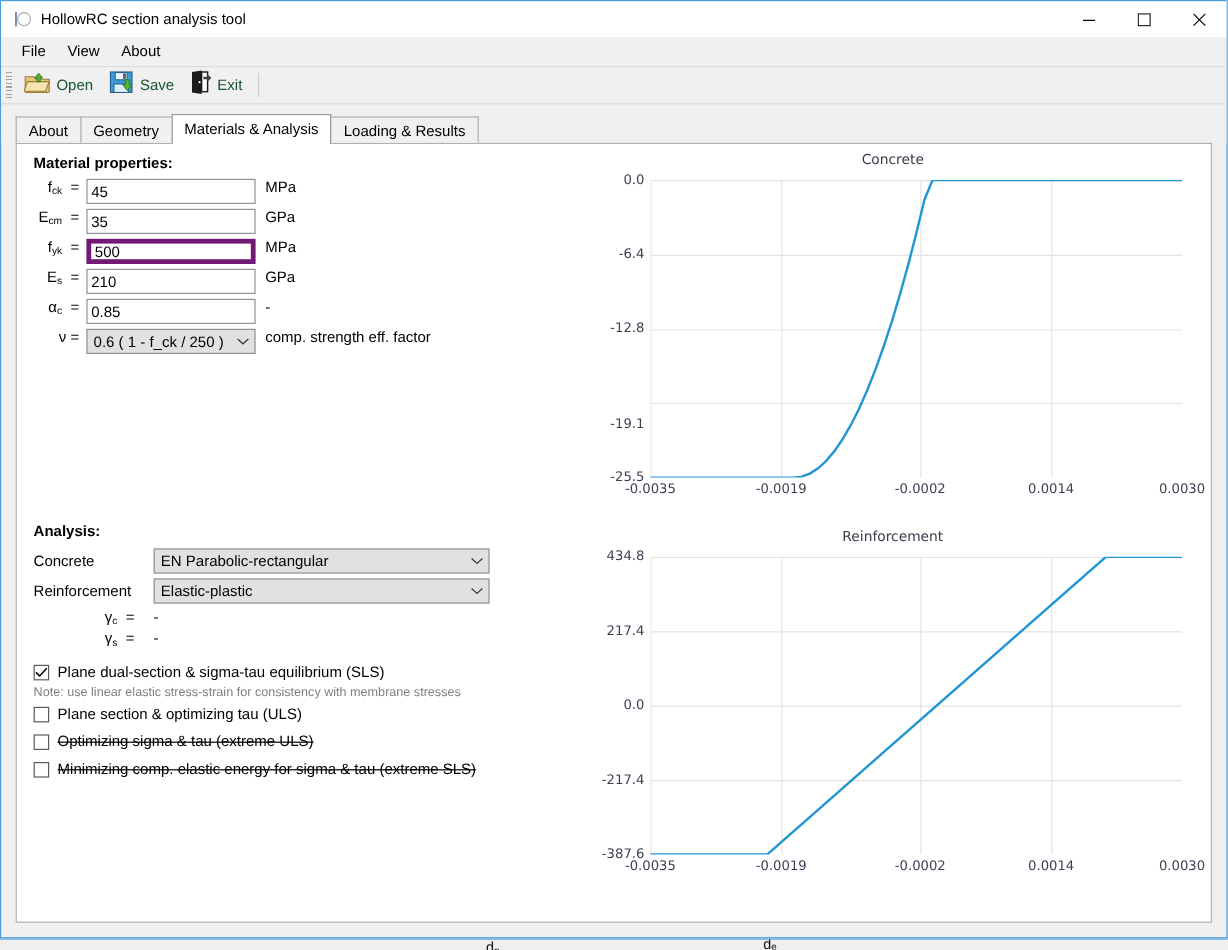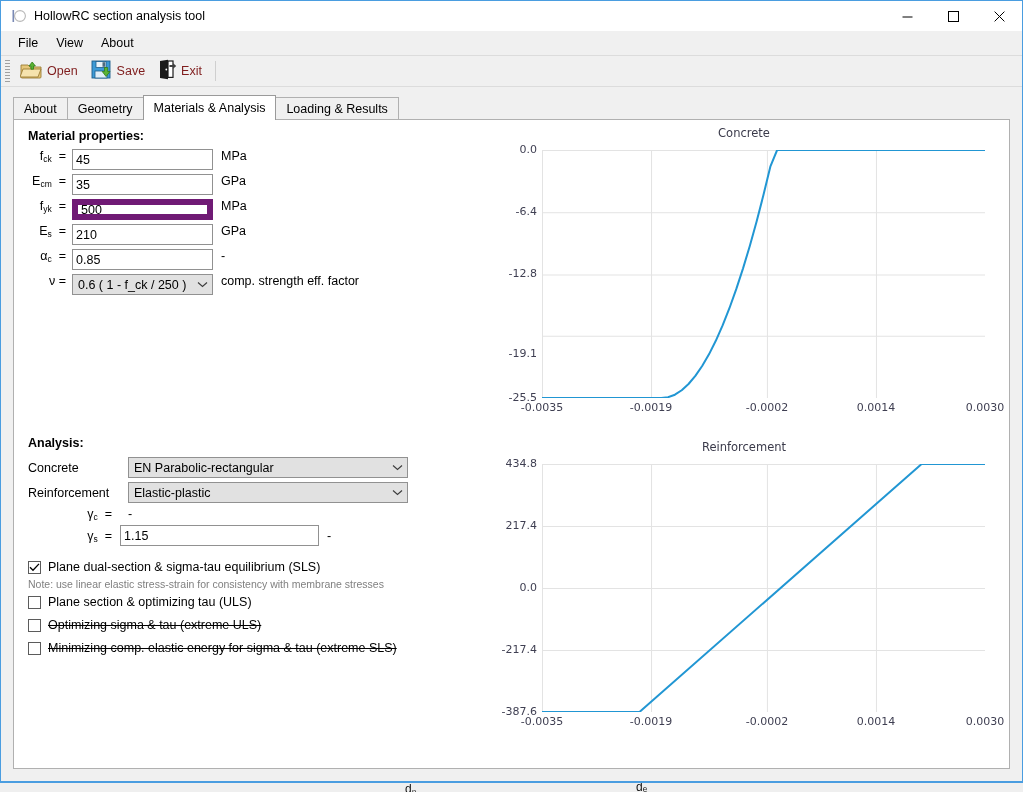--- a/index.html
+++ b/index.html
@@ -63,21 +63,21 @@
   .tb-grip {
     width: 5px; height: 22px;
     background-image: repeating-linear-gradient(to bottom, #a0a0a0 0 1px, transparent 1px 3px);
     margin-right: 5px;
   }
   .tb-btn {
     display: flex; align-items: center; gap: 4px;
     padding: 2px 7px 2px 4px; height: 26px; cursor: default;
     border: 1px solid transparent;
   }
-  .tb-btn span.lbl { font-size: 12.5px; color: #7f1d1d; }
+  .tb-btn span.lbl { font-size: 12.5px; color: #14532d; }
   .tb-sep { width: 1px; height: 20px; background: #cfcfcf; margin: 0 5px; }
   
   .tabstrip-wrap { padding: 8px 0 0 12px; background: #f0f0f0; }
   .tabstrip {
     display: flex; align-items: flex-end; height: 24px;
     position: relative; z-index: 2;
   }
   .tab {
     height: 22px; padding: 0 10px;
     display: flex; align-items: center;
@@ -116,21 +116,21 @@
   .lbl-right sub { font-size: 8.5px; vertical-align: baseline; position: relative; top: 2px; }
   .txt-input {
     width: 141px; height: 21px;
     border: 1px solid #919191;
     background: #fff;
     font-size: 12.5px;
     font-family: "Liberation Sans", sans-serif;
     padding: 0 3px; color: #000;
     outline: none;
   }
-  .txt-input.focused { border: 6px solid #701a75; }
+  .txt-input.focused { border: 4px solid #701a75; }
   .unit { font-size: 12.5px; color: #000; padding-left: 8px; white-space: nowrap; }
   .combo {
     height: 21px;
     border: 1px solid #919191;
     background: #e1e1e1;
     display: flex; align-items: center;
     font-size: 12.5px; color: #000;
     padding-left: 5px; position: relative; cursor: default;
   }
   .combo .chev {
@@ -340,21 +340,20 @@
                 </svg>
             </span>
           </div>
         </div>
         <div class="an-row" style="margin-top:3px;">
           <div class="an-lbl2">γ<sub>c</sub> &nbsp;=</div>
           <div class="unit">-</div>
         </div>
         <div class="an-row">
           <div class="an-lbl2">γ<sub>s</sub> &nbsp;=</div>
-          <input class="txt-input" style="width: 199px;" type="text" value="1.15">
           <div class="unit">-</div>
         </div>
 
         <div class="cbrow" style="margin-top:13px;">
           <div class="cbox">
             <svg width="11" height="9" viewBox="0 0 11 9">
                 <polyline points="1,4.3 4,7.3 10,0.9" fill="none" stroke="#000" stroke-width="1.3"></polyline>
               </svg>
           </div>
           <div class="cbtext">Plane dual-section &amp; sigma-tau equilibrium (SLS)</div>

